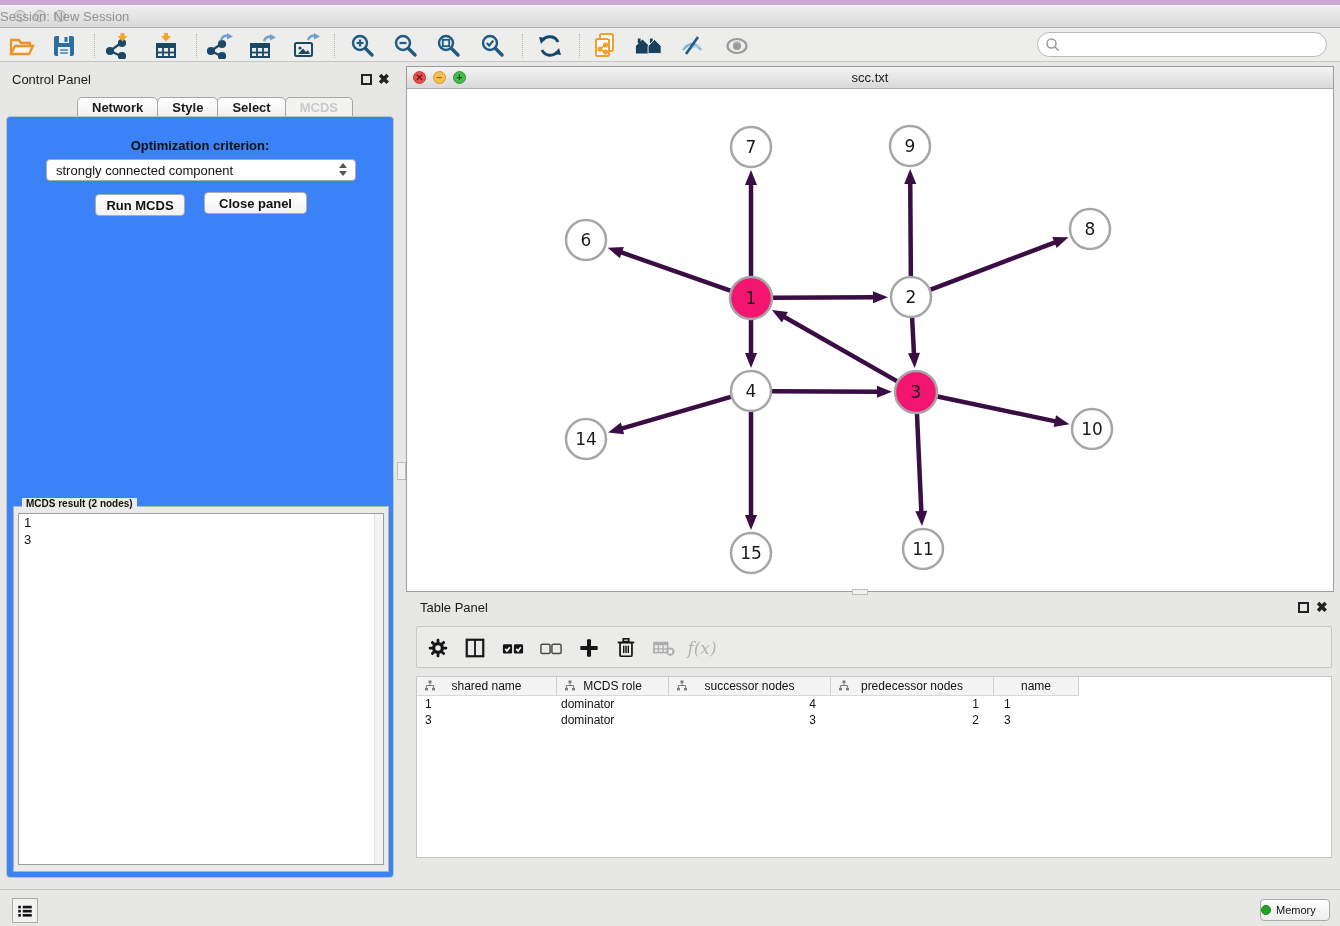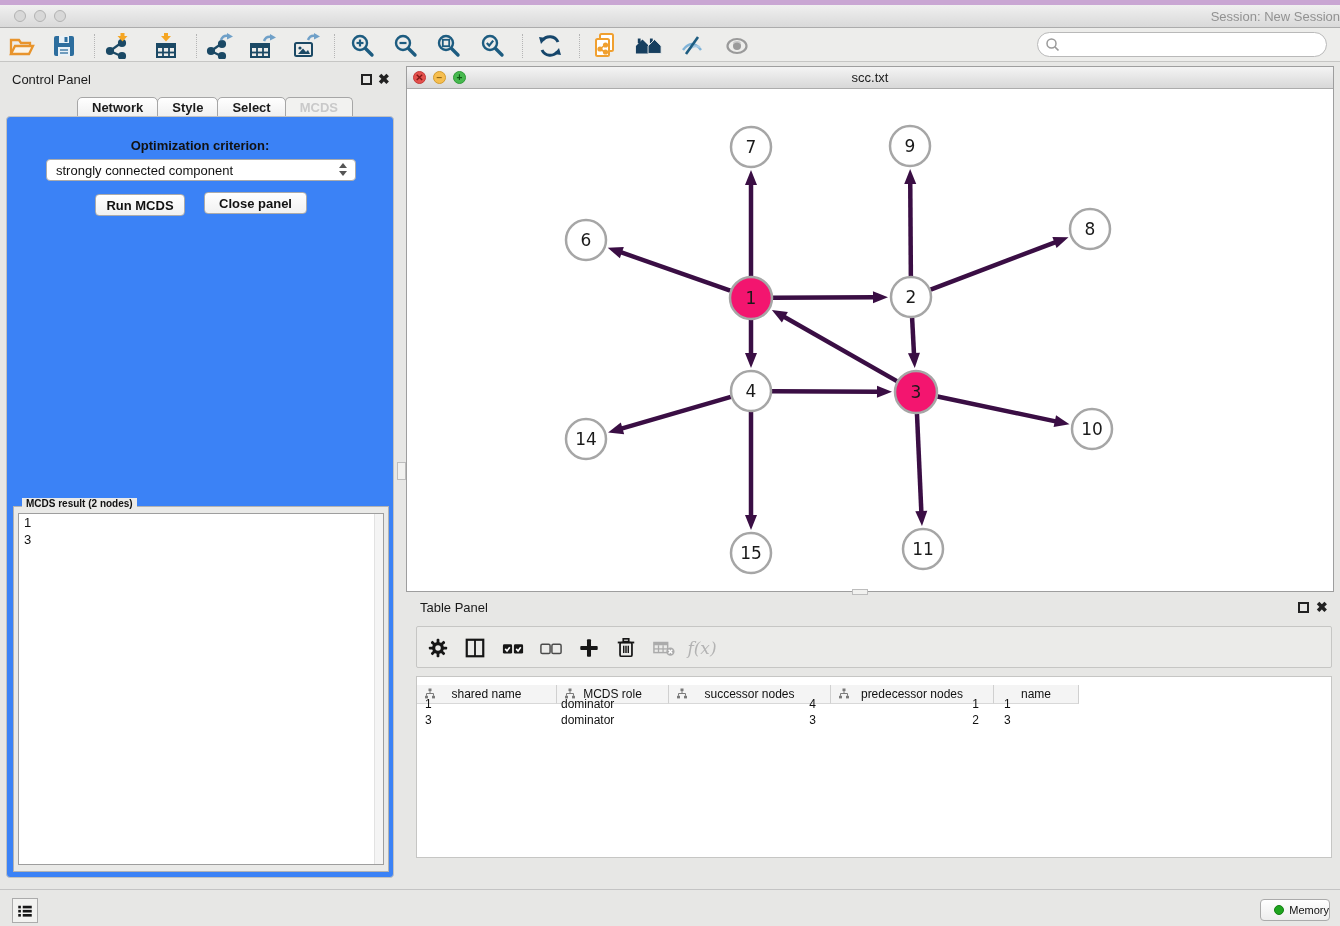--- a/index.html
+++ b/index.html
@@ -6,21 +6,21 @@
   html,body { width:1340px; height:926px; overflow:hidden; }
   body { font-family:"Liberation Sans", sans-serif; background:#E7E7E5; color:#111; }
   .app { position:relative; width:1340px; height:926px; }
 
   
   .accent-strip { position:absolute; left:0; top:0; width:1340px; height:5px; background:#C9A6D3; }
   .titlebar { position:absolute; left:0; top:5px; width:1340px; height:23px;
     background:linear-gradient(#F0F0F0,#D9D9D9); border-bottom:1px solid #ACACAC; }
   .traffic { position:absolute; top:5px; width:12px; height:12px; border-radius:50%; }
   .t-gray { background:#D8D8D8; border:1px solid #B2B2B2; }
-  .win-title { position:absolute; left:0; right:0; top:4px; text-align:right; font-size:13px; color:#929292; }
+  .win-title { position:absolute; left:0; right:0; top:4px; text-align:left; font-size:13px; color:#929292; }
 
   
   .toolbar { position:absolute; left:0; top:28px; width:1340px; height:34px;
     background:#EDEDEB; border-bottom:1px solid #C6C6C4; }
   .tb-btn { position:absolute; top:5px; width:28px; height:26px; display:flex; align-items:center; justify-content:center; }
   .tb-sep { position:absolute; top:6px; width:0; height:24px; border-left:1px dotted #B5B5B5; }
   .searchbox { position:absolute; left:1037px; top:4px; width:290px; height:25px; background:#fff;
     border:1px solid #B9B9B9; border-radius:13px; display:flex; align-items:center; padding-left:7px; }
   .searchbox input { border:none; outline:none; flex:1; font-size:13px; background:transparent; margin-left:4px; }
 
@@ -62,35 +62,35 @@
   .net-title { position:absolute; left:0; right:0; top:3px; text-align:center; font-size:13px; color:#1a1a1a; }
   .net-canvas { position:absolute; left:0; top:22px; width:926px; height:502px; background:#fff; }
 
   
   .tp-title { position:absolute; left:420px; top:600px; font-size:13px; color:#1a1a1a; }
   .tp-toolbar { position:absolute; left:416px; top:626px; width:916px; height:42px; background:#EBEBE9;
     border:1px solid #C6C6C4; border-radius:2px; }
   .tp-btn { position:absolute; top:8px; width:28px; height:26px; display:flex; align-items:center; justify-content:center; }
   .fx { font-family:"DejaVu Serif", serif; font-style:italic; font-size:17px; color:#B3B3B3; }
   .node-table { position:absolute; left:416px; top:676px; width:916px; height:182px; background:#fff; border:1px solid #C6C6C4; }
-  .nt-header { position:absolute; left:0; top:8px; height:19px; display:flex; }
+  .nt-header { position:absolute; left:0; top:0; height:19px; display:flex; }
   .nt-hcell { height:19px; background:#F4F4F4; border-right:1px solid #D0D0D0; border-bottom:1px solid #D8D8D8;
     display:flex; align-items:center; justify-content:center; font-size:12px; gap:5px; position:relative; }
   .nt-hcell .tree { position:absolute; left:7px; top:3px; }
   .nt-rows { position:absolute; left:0; top:19px; right:0; }
   .nt-row { display:flex; height:16px; align-items:center; }
   .nt-cell { font-size:12px; height:16px; line-height:16px; overflow:hidden; }
   .tp-tabs { position:absolute; left:695px; top:864px; height:22px; display:flex; }
 
   
   .statusbar { position:absolute; left:0; top:889px; width:1340px; height:37px; background:#E7E7E5; border-top:1px solid #C4C4C4; }
   .list-btn { position:absolute; left:12px; top:8px; width:26px; height:25px; background:#F2F2F0; border:1px solid #ABABAB;
     display:flex; align-items:center; justify-content:center; }
   .mem-btn { position:absolute; right:10px; top:9px; width:70px; height:22px; background:linear-gradient(#FFFFFF,#EDEDED);
-    border:1px solid #ABABAB; border-radius:4px; display:flex; align-items:center; justify-content:flex-end; gap:5px; font-size:11px; }
+    border:1px solid #ABABAB; border-radius:4px; display:flex; align-items:center; justify-content:flex-start; gap:5px; font-size:11px; }
   .mem-dot { width:10px; height:10px; border-radius:50%; background:#1FA51F; border:1px solid #148014; }
 </style>
 </head>
 <body>
 
 <div class="app">
 
   <div class="accent-strip"></div>
   <div class="titlebar">
     <span class="traffic t-gray" style="left:14px"></span>

